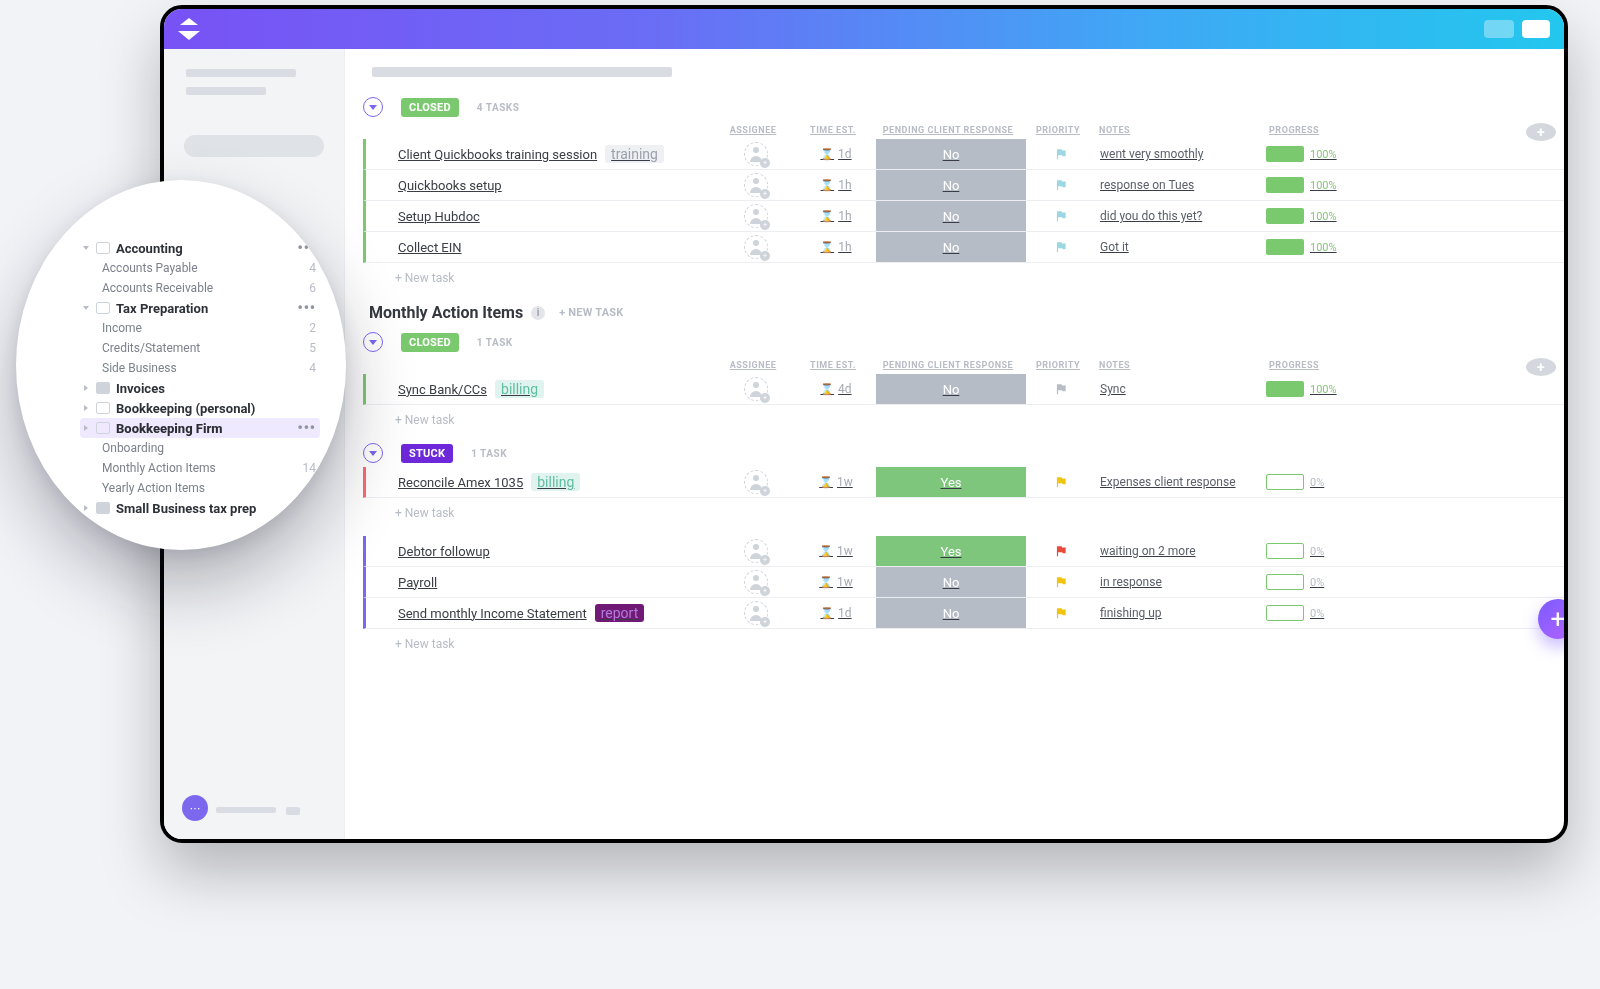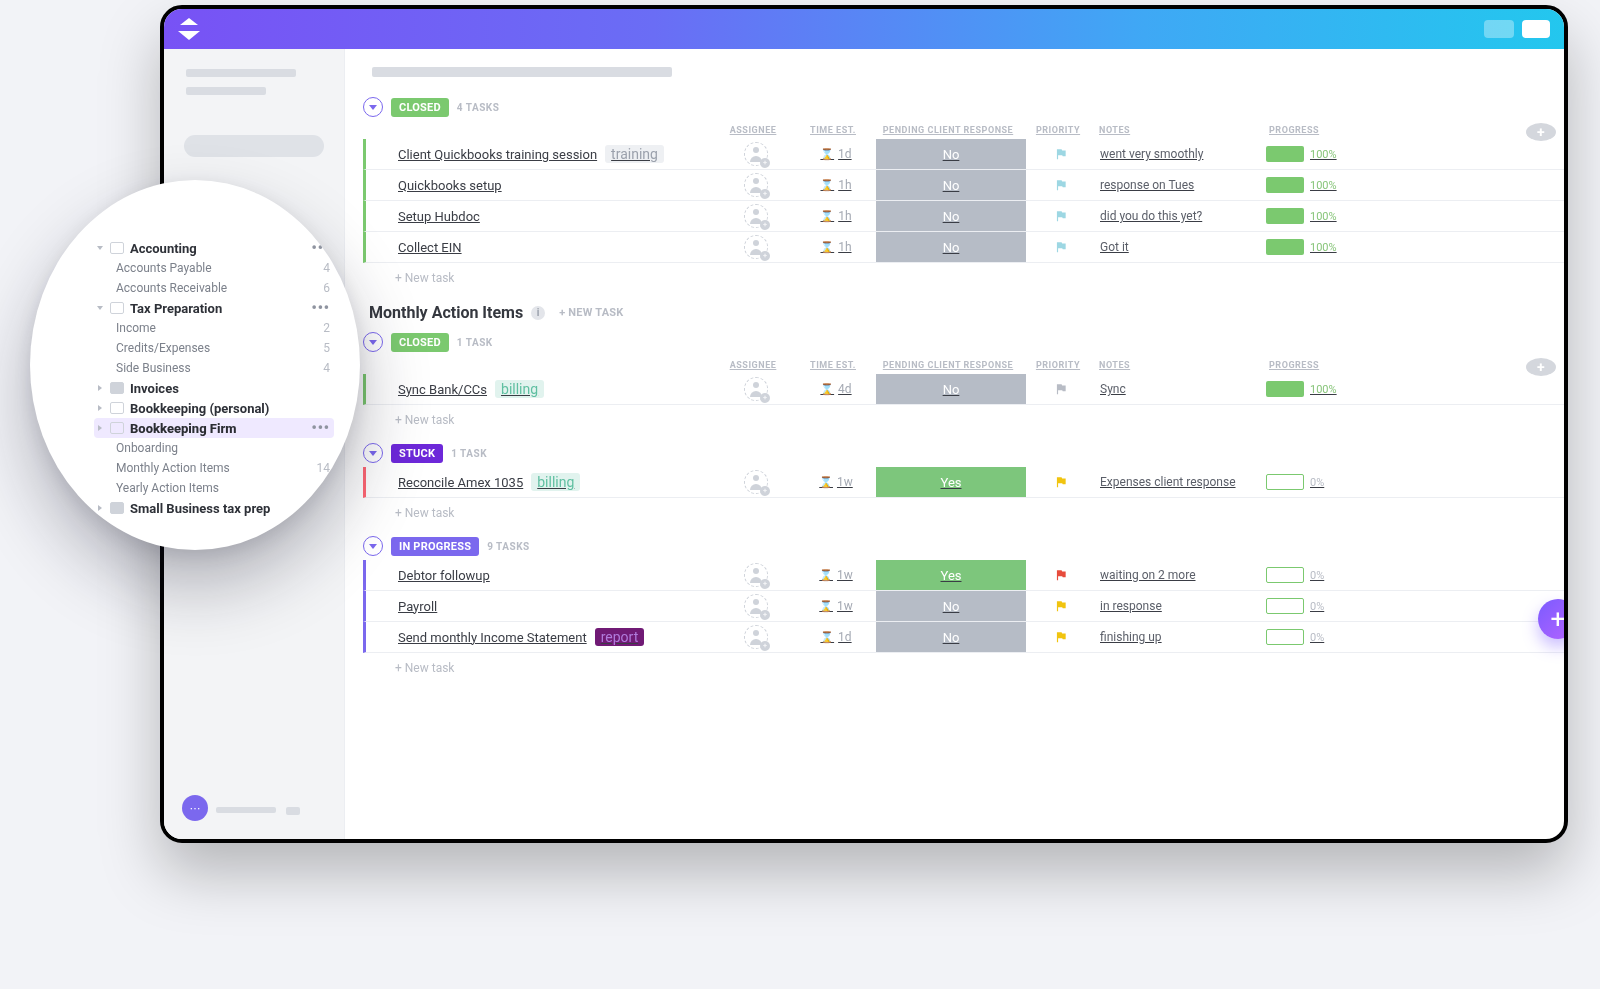--- a/index.html
+++ b/index.html
@@ -49,21 +49,21 @@
   .chat-line{position:absolute;left:52px;bottom:26px;height:6px;width:60px;background:#d9dce2;border-radius:2px;}
   .chat-dot{position:absolute;left:122px;bottom:24px;height:8px;width:14px;background:#d9dce2;border-radius:2px;}
 
   .main{flex:1;overflow:auto;padding:18px 0 20px 18px;position:relative;}
   .crumb-ph{height:10px;width:300px;background:#d9dce2;border-radius:2px;margin:0 0 20px 9px;}
 
   .section-title{font-size:16px;font-weight:700;color:#35383f;margin:18px 0 10px 6px;display:flex;align-items:center;gap:8px}
   .info-icon{width:14px;height:14px;border-radius:50%;background:#e3e5ea;color:#9ba1ac;font-size:10px;display:inline-flex;align-items:center;justify-content:center;}
   .section-title .newtask{font-size:11px;font-weight:700;color:#b8bcc5;letter-spacing:.02em;margin-left:6px;cursor:pointer}
 
-  .group-head{display:flex;align-items:center;gap:8px;margin:4px 0 0 0;position:relative}
+  .group-head{display:flex;align-items:center;gap:18px;margin:4px 0 0 0;position:relative}
   .collapse-icon{width:18px;height:18px;border:1.5px solid var(--violet);border-radius:50%;display:inline-flex;align-items:center;justify-content:center;cursor:pointer}
   .collapse-icon:after{content:"";width:0;height:0;border-left:4px solid transparent;border-right:4px solid transparent;border-top:5px solid var(--violet);}
   .status-chip{color:#fff;font-size:11px;font-weight:700;padding:3px 8px;border-radius:3px;letter-spacing:.02em}
   .count-label{font-size:10px;font-weight:700;color:#b8bcc5;letter-spacing:.05em}
 
   
   .table{margin-top:4px}
   .head-row,.task-row{display:grid;grid-template-columns: 350px 80px 80px 150px 70px 170px 100px;align-items:center;text-decoration:underline;}
   .head-row{font-size:9px;font-weight:700;color:#b8bcc5;letter-spacing:.06em;padding:4px 0;position:relative}
   .head-row .plus{position:absolute;right:8px;top:2px;width:18px;height:18px;border-radius:50%;background:#d4d7dd;color:#fff;display:flex;align-items:center;justify-content:center;font-size:14px;cursor:pointer}
@@ -104,21 +104,21 @@
 
   .new-task-link{font-size:12px;color:#b8bcc5;margin:8px 0 16px 32px;cursor:pointer}
 
   .left-border{border-left:3px solid transparent}
   .left-border.green{border-left-color:var(--green)}
   .left-border.red{border-left-color:var(--red)}
   .left-border.violet{border-left-color:var(--violet)}
 
   
   .popover{
-    position:absolute;left:30px;top:180px;width:330px;height:370px;border-radius:50%;
+    position:absolute;left:16px;top:180px;width:330px;height:370px;border-radius:50%;
     background:#fff;box-shadow:0 35px 70px rgba(20,20,40,.30),0 6px 18px rgba(20,20,40,.10);
     overflow:hidden;
   }
   .pop-inner{position:absolute;left:64px;top:58px;right:26px;bottom:50px;font-size:13px}
   .pop-item{display:flex;align-items:center;justify-content:space-between;height:20px;padding:0 4px;cursor:pointer}
   .pop-item .lbl{display:flex;align-items:center;gap:6px}
   .pop-item .cnt{color:#b8bcc5;font-size:12px}
   .pop-item.bold .lbl{font-weight:700;color:#2e3138}
   .pop-item.child{padding-left:22px;color:#7c818b;font-size:12px}
   .pop-item.active{background:#efe9ff;border-radius:4px}
@@ -367,25 +367,20 @@
               </span>
             </div>
             <div class="notes">Expenses client response</div>
             <div class="progress">
               <span class="bar empty"></span>
               <span class="pct zero">0%</span>
             </div>
           </div>
         </div>
         <div class="new-task-link">+ New task</div>
-        <div class="group-head">
-          <span class="collapse-icon"></span>
-          <span class="status-chip" style="background:#7b68ee">IN PROGRESS</span>
-          <span class="count-label">9 TASKS</span>
-        </div>
         <div class="table">
           <div class="task-row left-border violet">
             <div class="name">
               <span>Debtor followup</span>
             </div>
             <div class="assignee">
               <div class="assignee-dot">
                 <div class="assignee-plus">+</div>
               </div>
             </div>
@@ -501,21 +496,21 @@
         <span class="dots">•••</span>
       </div>
       <div class="pop-item child">
         <span class="lbl">
           <span>Income</span>
         </span>
         <span class="cnt">2</span>
       </div>
       <div class="pop-item child">
         <span class="lbl">
-          <span>Credits/Expenses</span>
+          <span>Credits/Statement</span>
         </span>
         <span class="cnt">5</span>
       </div>
       <div class="pop-item child">
         <span class="lbl">
           <span>Side Business</span>
         </span>
         <span class="cnt">4</span>
       </div>
       <div class="pop-item bold">

